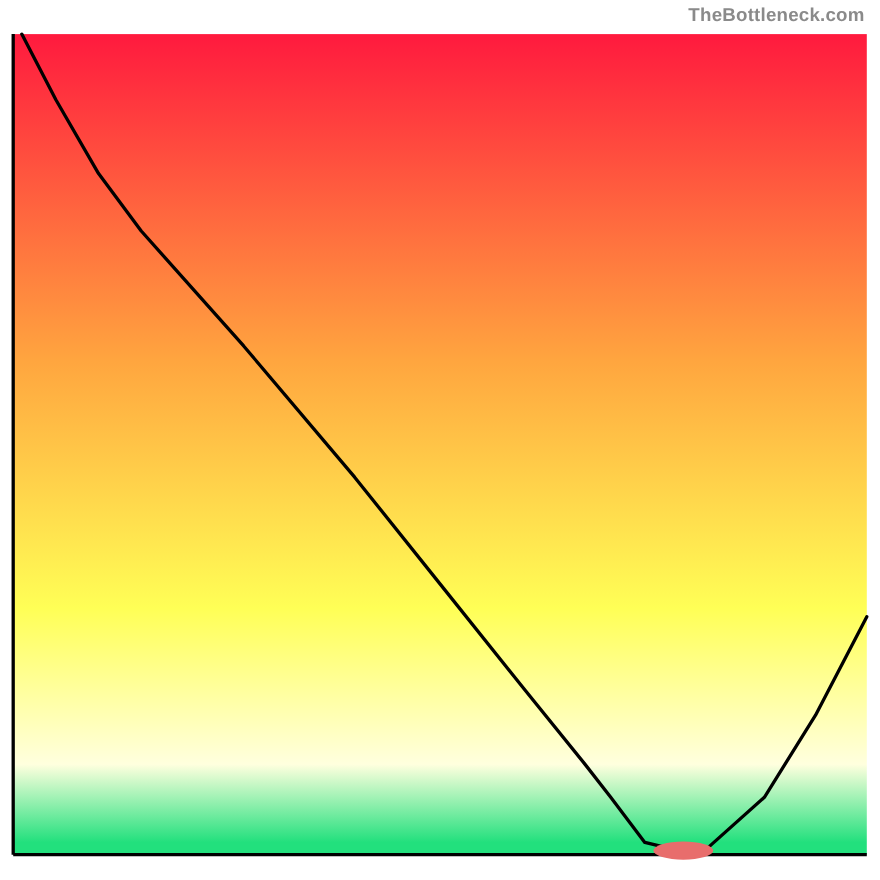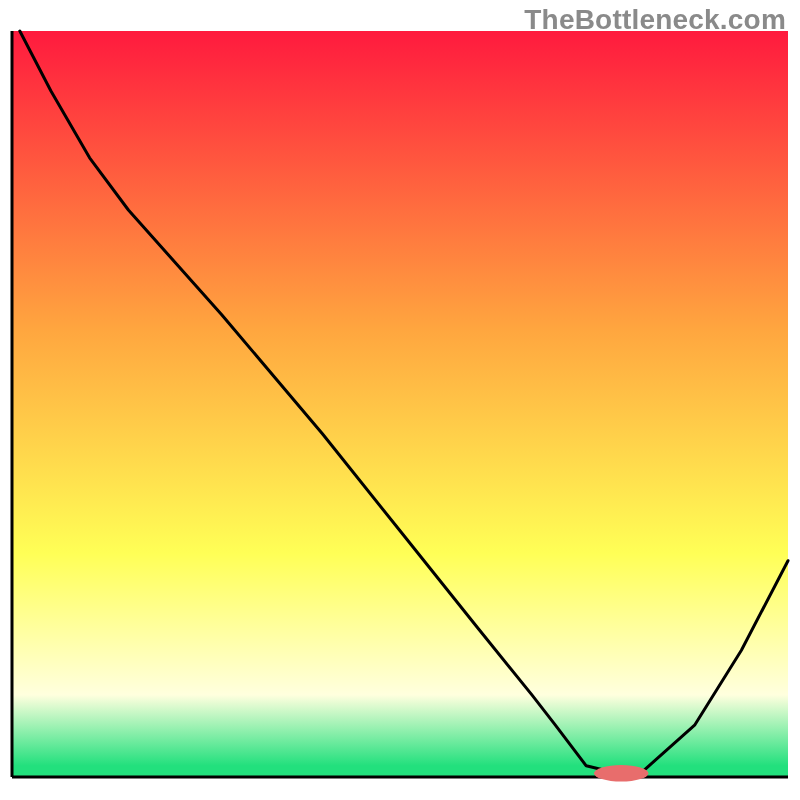--- a/index.html
+++ b/index.html
@@ -13,21 +13,21 @@
   .chart-wrapper {
     position: relative;
     width: 800px;
     height: 800px;
   }
   .attribution {
     position: absolute;
     top: 4px;
     right: 14px;
     font-family: Arial, Helvetica, sans-serif;
-    font-size: 28px;
+    font-size: 17px;
     font-weight: bold;
     color: #8a8a8a;
     letter-spacing: 0.2px;
     z-index: 5;
   }
   svg.chart {
     position: absolute;
     top: 0;
     left: 0;
   }

